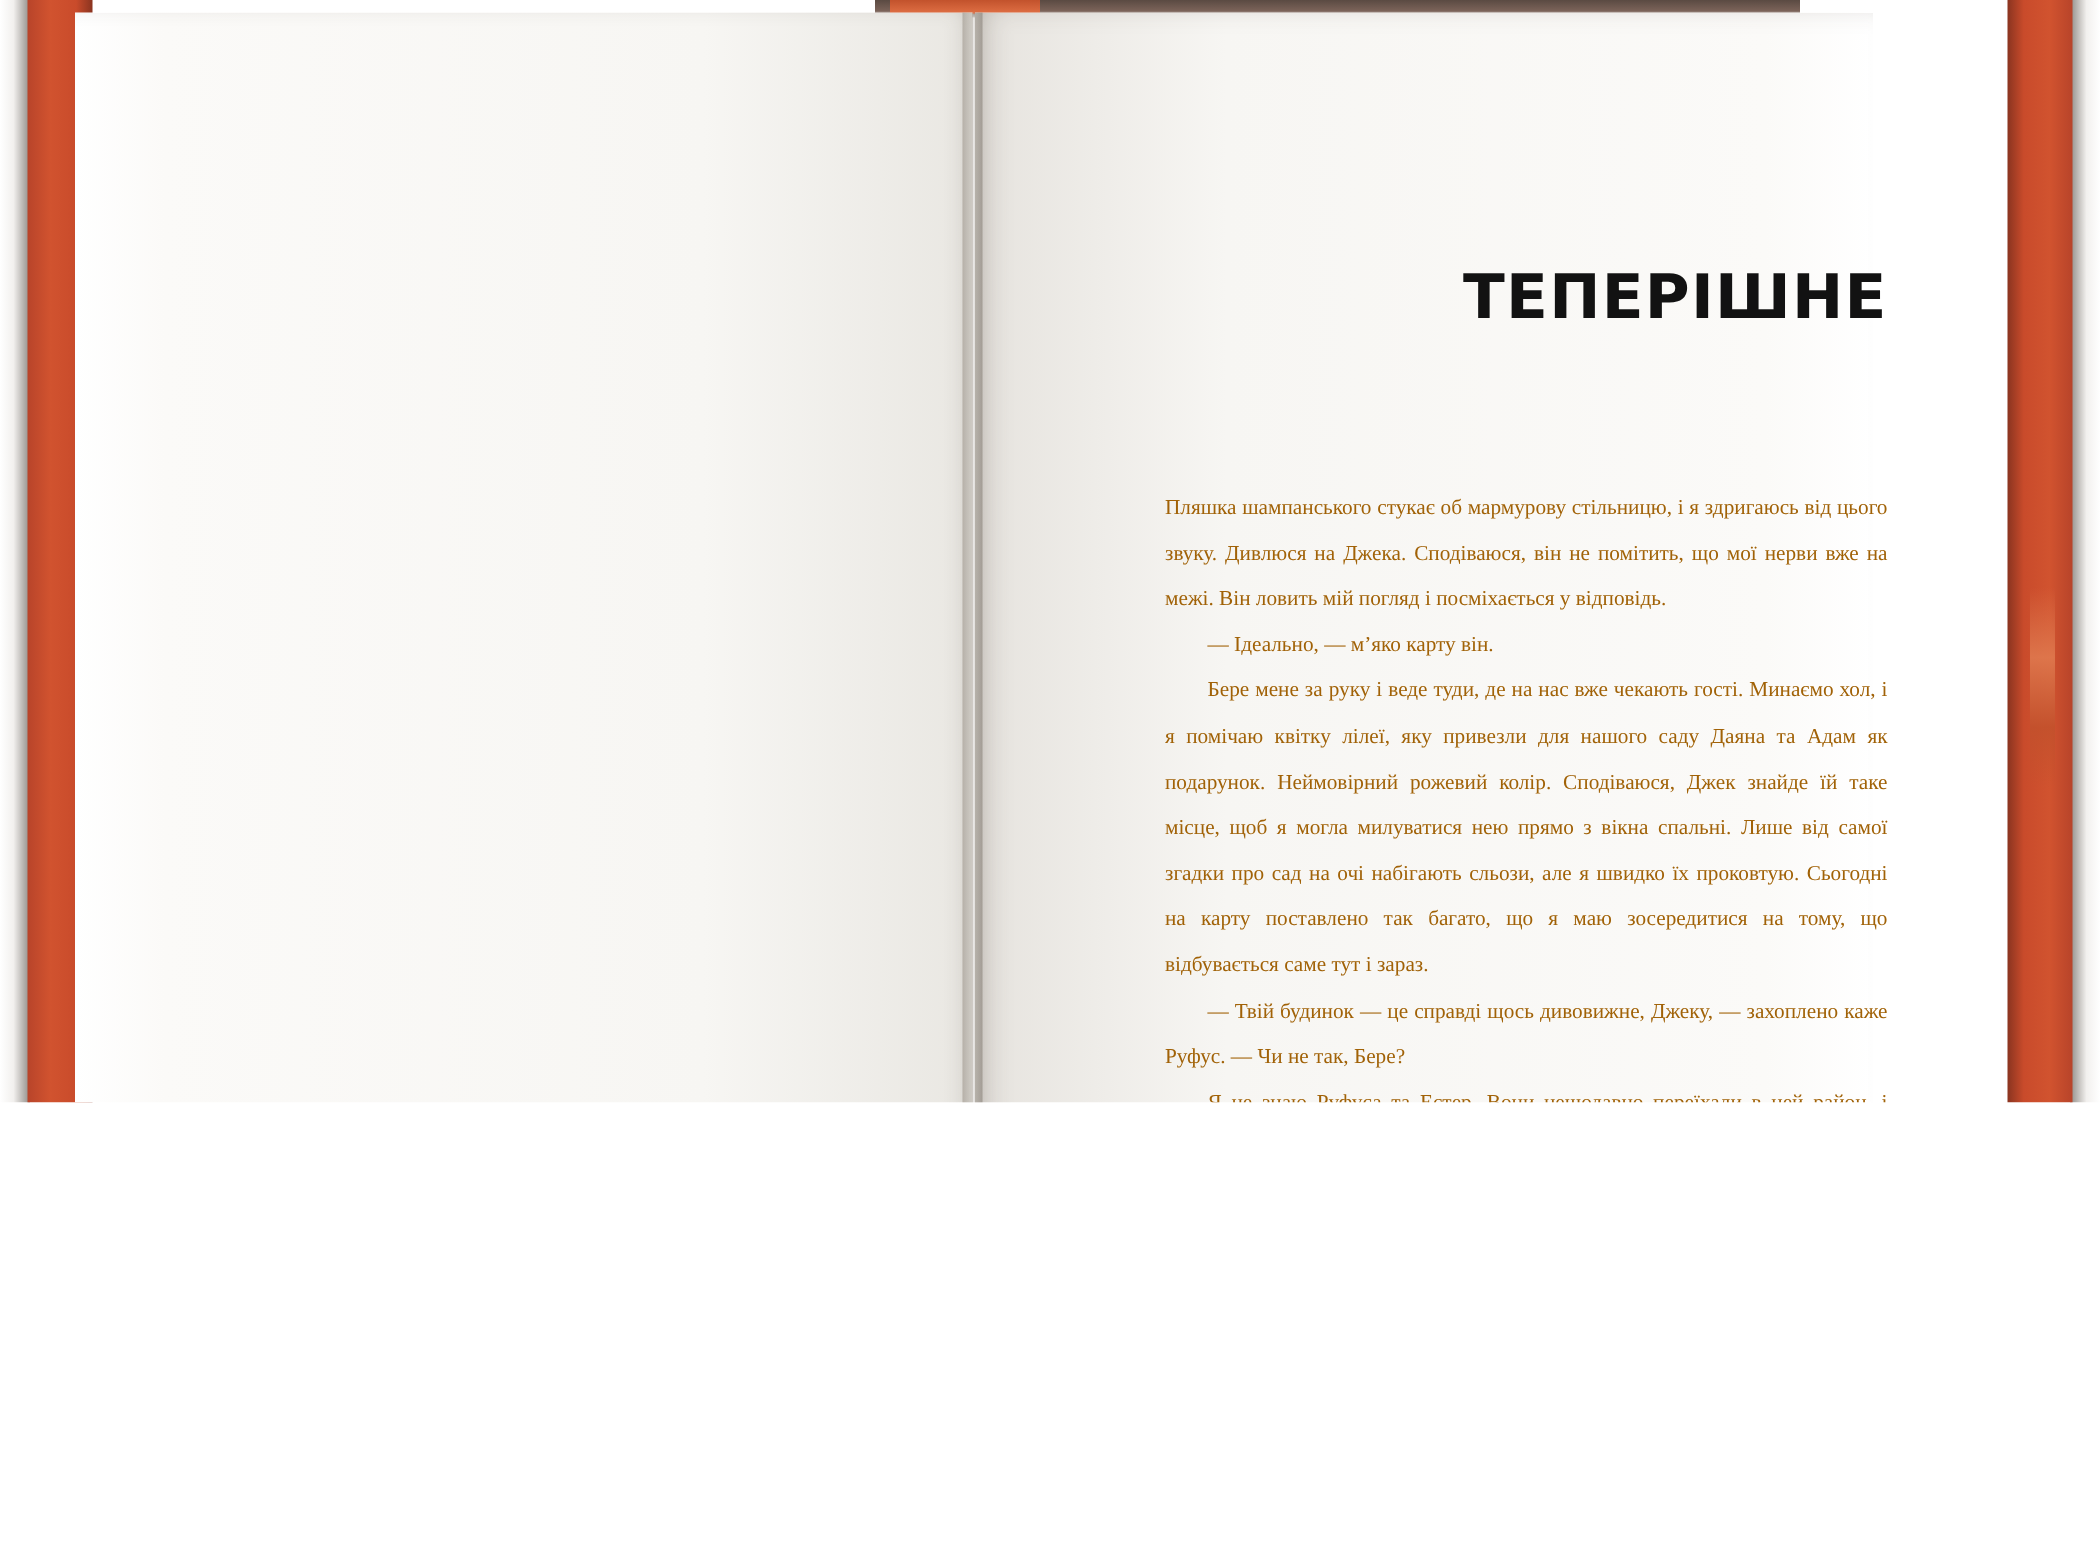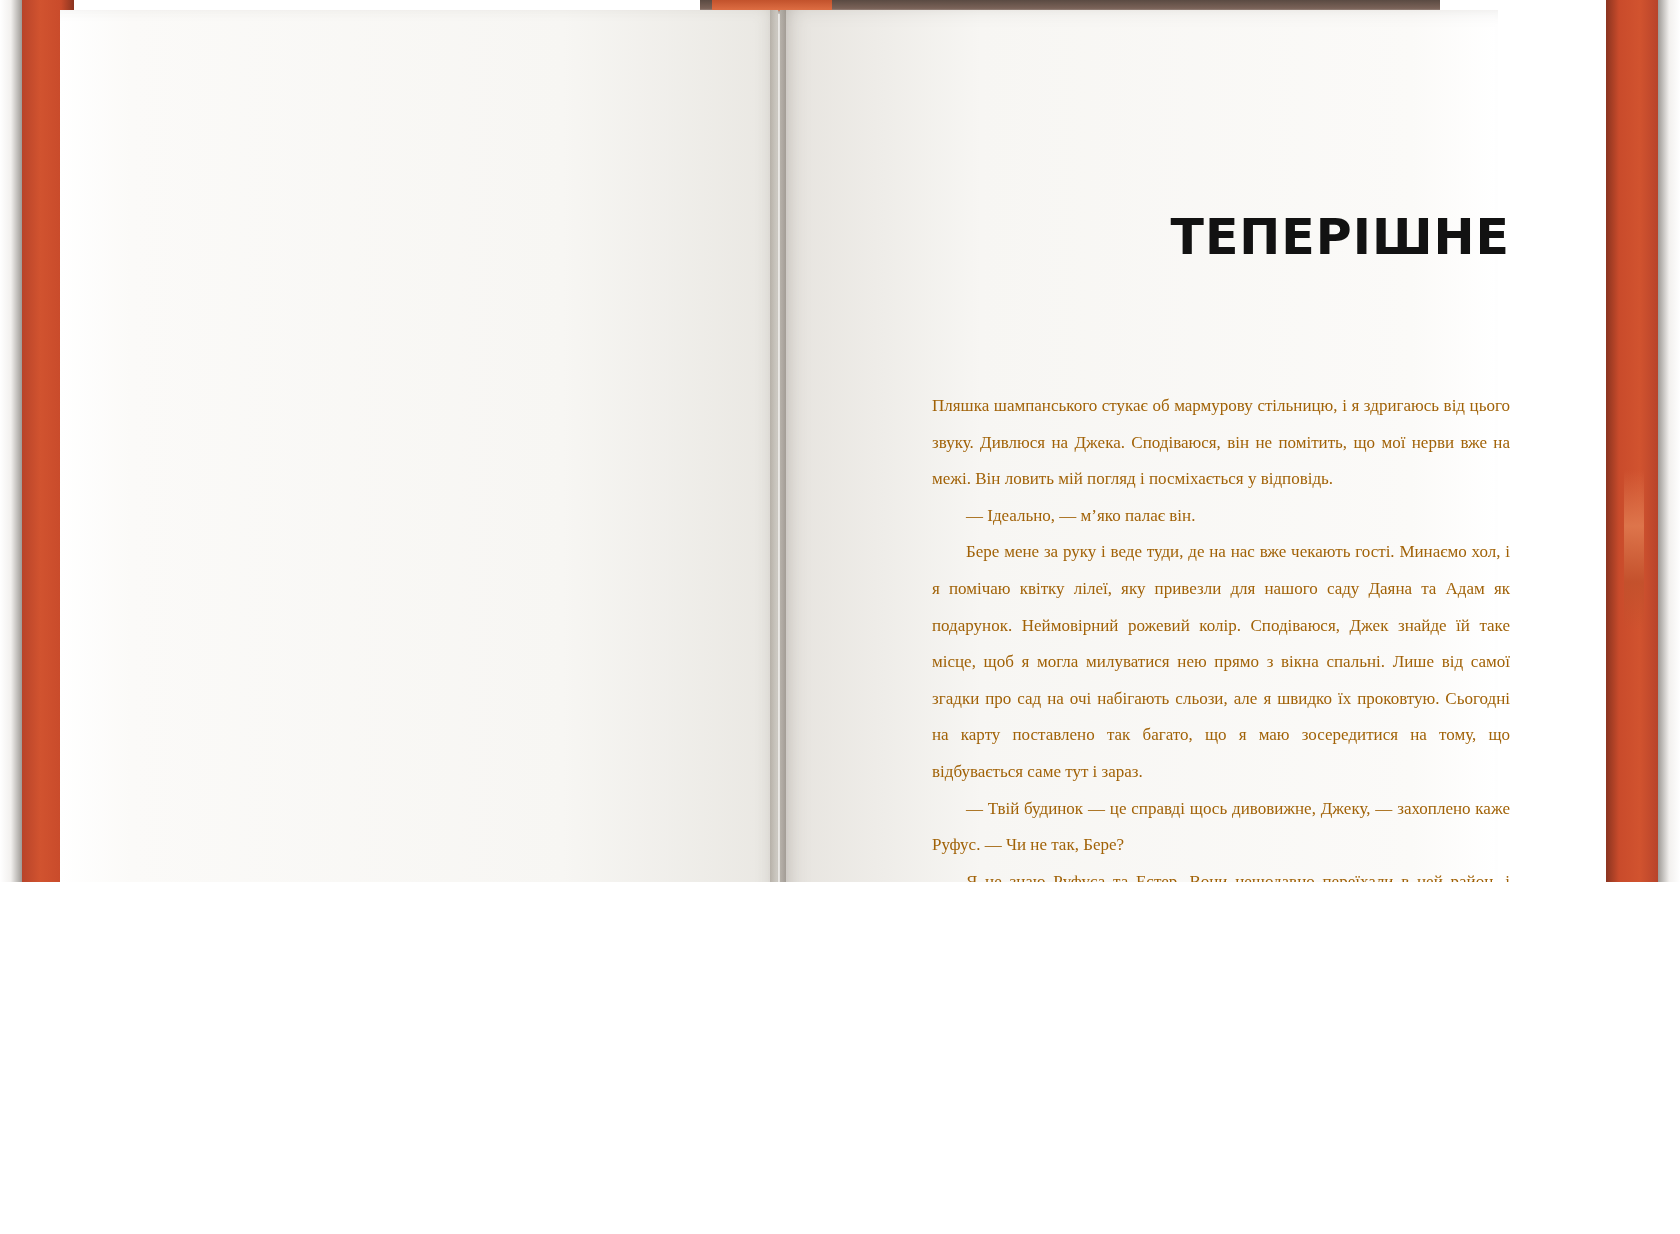--- a/index.html
+++ b/index.html
@@ -188,21 +188,21 @@
     </div>
 
     <div class="page page-right"></div>
 
     <div class="gutter"></div>
 
     <h1 class="chapter-title" style="position:absolute;left:932px;top:212px;width:578px;">ТЕПЕРІШНЕ</h1>
 
     <div class="content body-text" style="top:388px;">
       <p>Пляшка шампанського стукає об мармурову стільницю, і я здригаюсь від цього звуку. Дивлюся на Джека. Сподіваюся, він не помітить, що мої нерви вже на межі. Він ловить мій погляд і посміхається у відповідь.</p>
-      <p class="indent">— Ідеально, — м’яко палає він.</p>
+      <p class="indent">— Ідеально, — м’яко карту він.</p>
       <p class="indent">Бере мене за руку і веде туди, де на нас вже чекають гості. Минаємо хол, і я помічаю квітку лілеї, яку привезли для нашого саду Даяна та Адам як подарунок. Неймовірний рожевий колір. Сподіваюся, Джек знайде їй таке місце, щоб я могла милуватися нею прямо з вікна спальні. Лише від самої згадки про сад на очі набігають сльози, але я швидко їх проковтую. Сьогодні на карту поставлено так багато, що я маю зосередитися на тому, що відбувається саме тут і зараз.</p>
       <p class="indent">— Твій будинок — це справді щось дивовижне, Джеку, — захоплено каже Руфус. — Чи не так, Бере?</p>
       <p class="indent">Я не знаю Руфуса та Естер. Вони нещодавно переїхали в цей район, і сьогодні ми бачимося вперше. Це нервує</p>
     </div>
 
     <div class="page-number">9</div>
 
   </div>
 </div>
 

